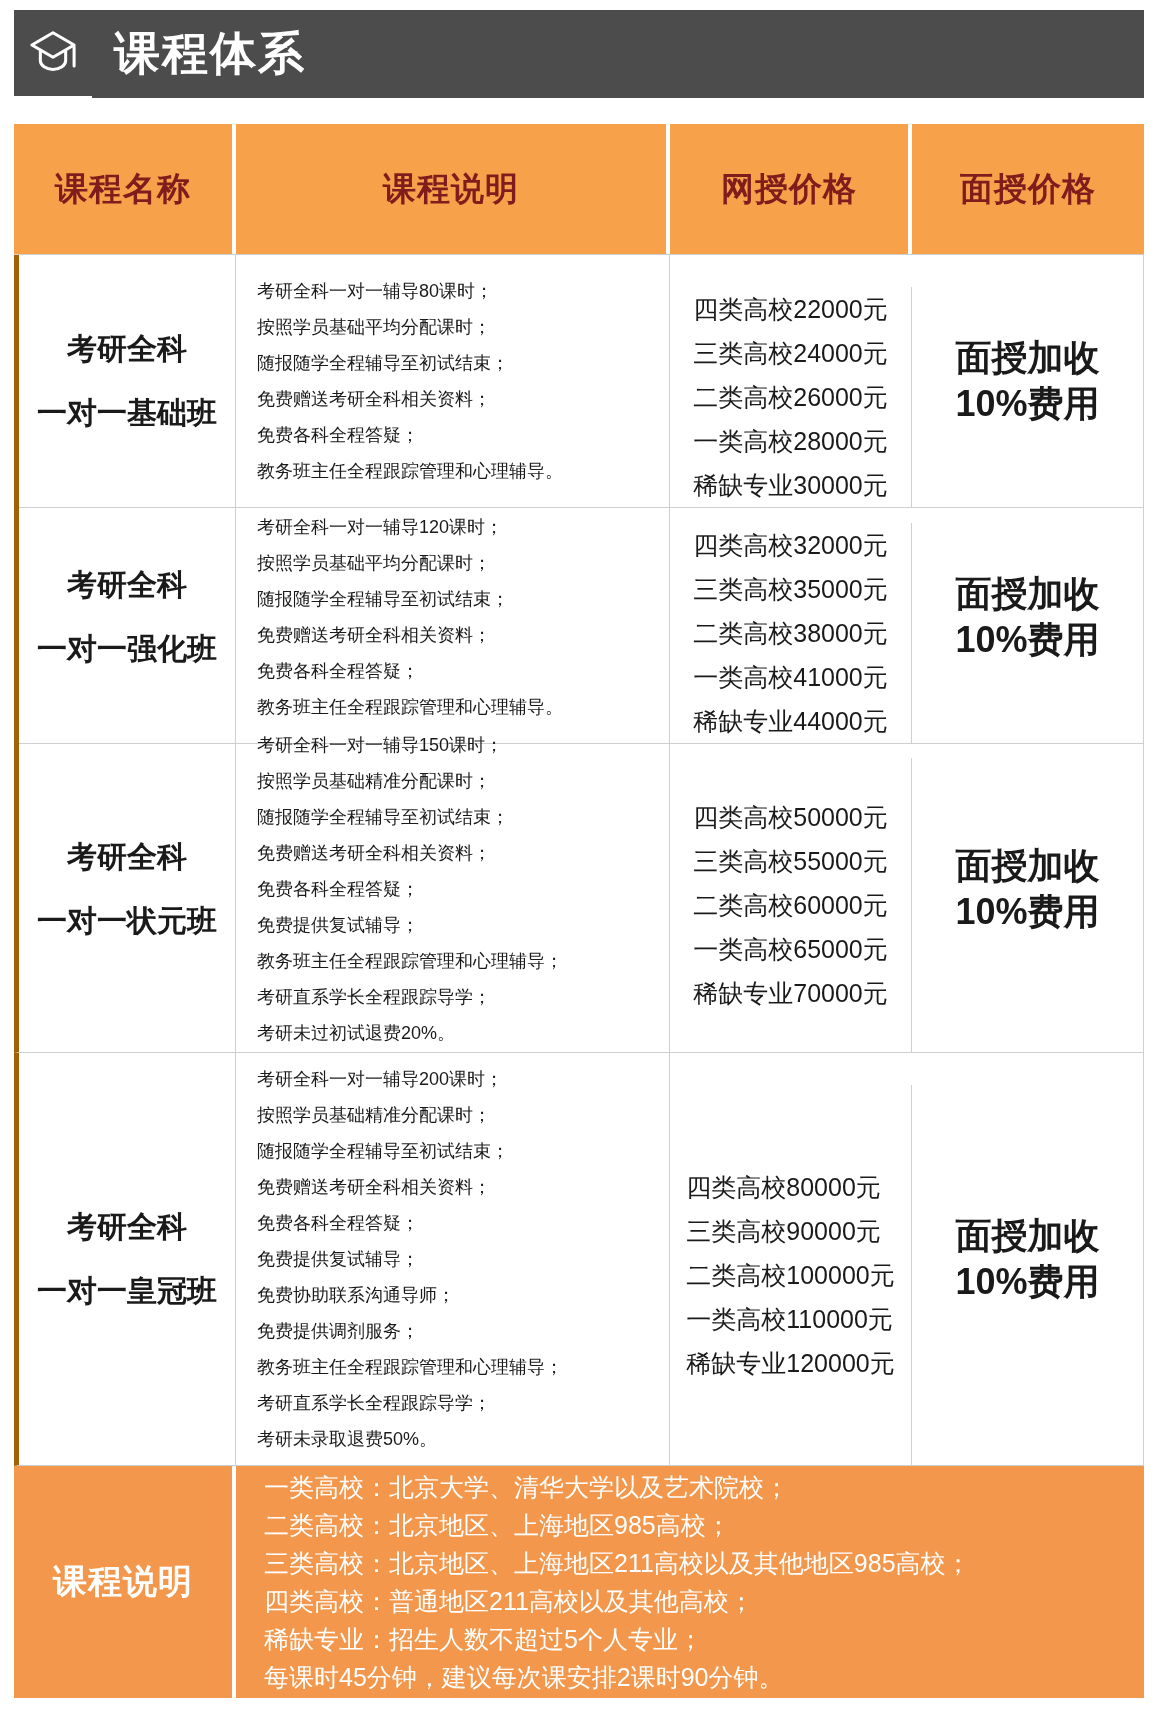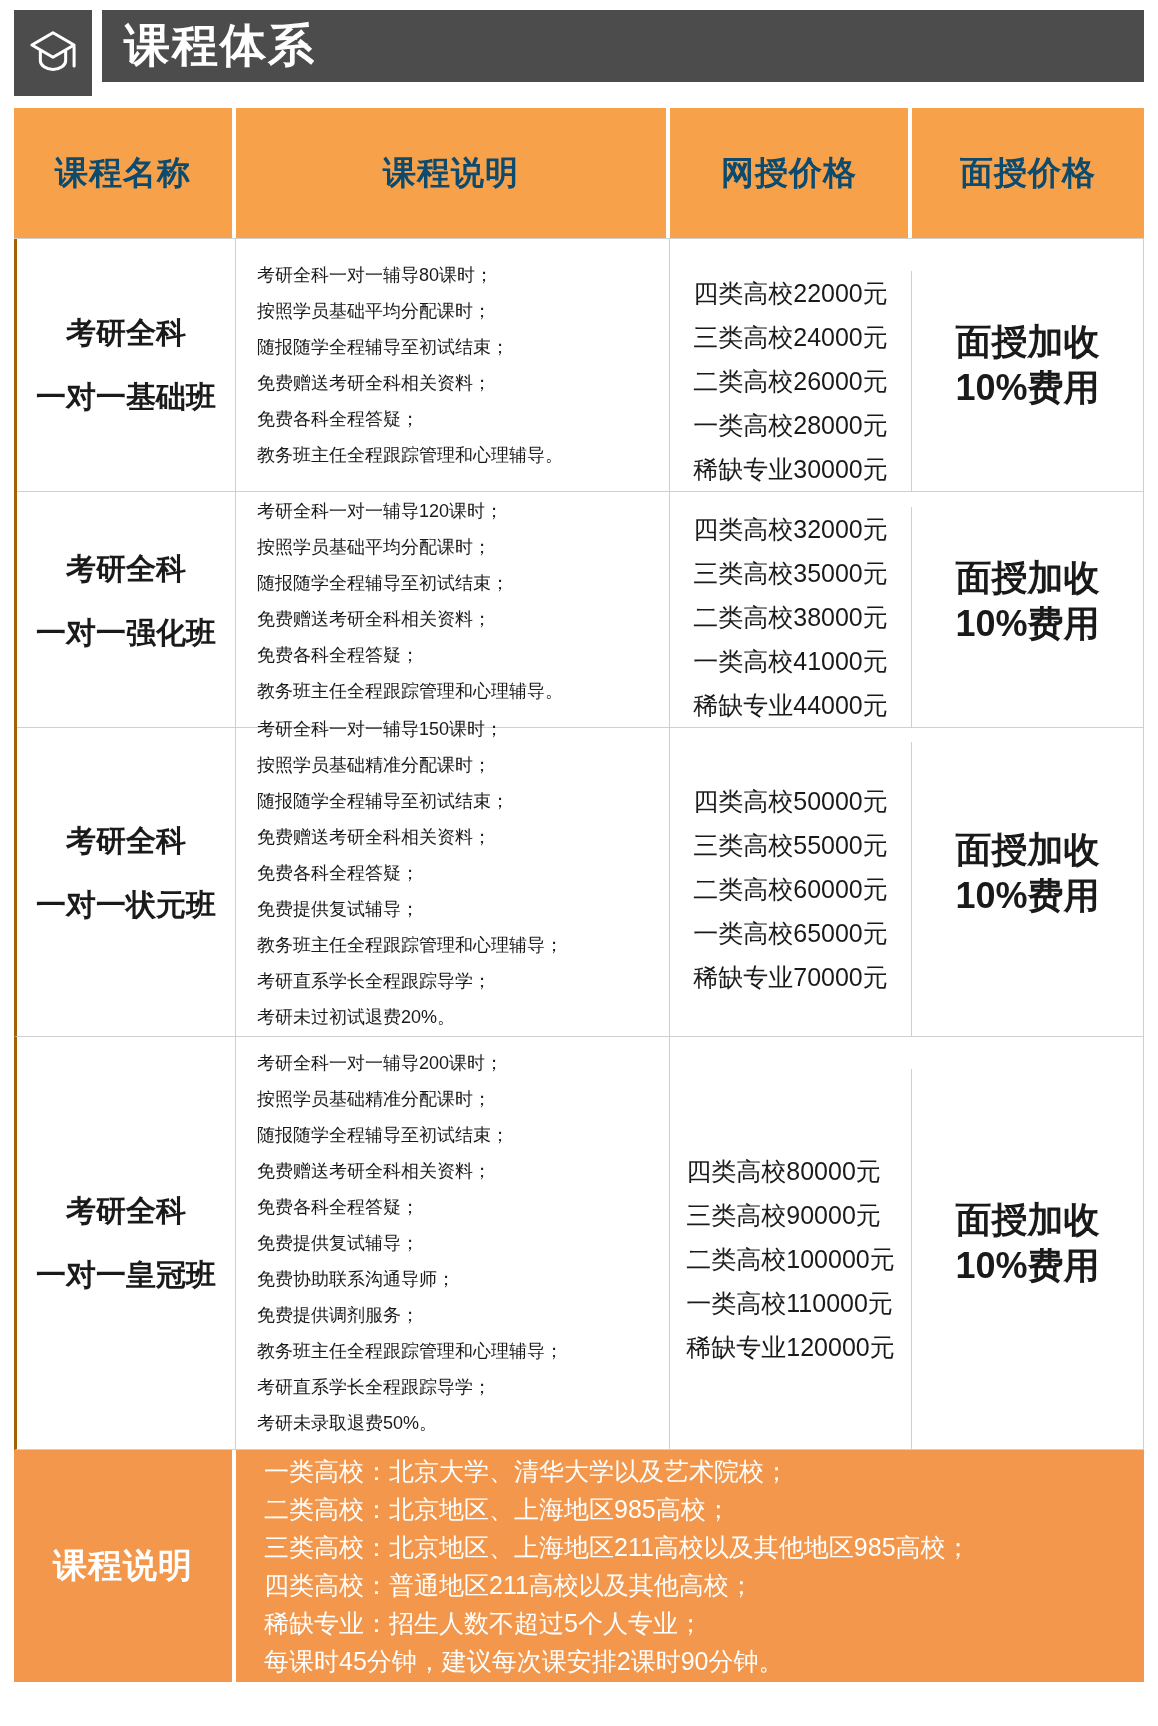--- a/index.html
+++ b/index.html
@@ -9,23 +9,23 @@
     height: 1726px;
     font-family: "Liberation Sans", "DejaVu Sans", sans-serif;
     color: #1a1a1a;
     overflow: hidden;
   }
   .page { width: 1158px; height: 1726px; position: relative; }
 
   
   .topbar {
     display: flex;
-    gap: 10px;
+    gap: 0;
     margin: 10px 14px 0 14px;
-    height: 72px;
+    height: 88px;
   }
   .logo-box {
     width: 78px;
     height: 86px;
     background: #4C4C4C;
     flex: 0 0 auto;
     display: flex;
     align-items: center;
     justify-content: center;
   }
@@ -46,21 +46,21 @@
   
   .course-table { margin: 26px 14px 0 14px; width: 1130px; }
 
   .thead {
     display: grid;
     grid-template-columns: 222px 434px 242px 232px;
     height: 130px;
   }
   .th {
     background: #F8A14B;
-    color: #0c4a6e;
+    color: #7f1d1d;
     font-size: 33px;
     font-weight: 700;
     display: flex;
     align-items: center;
     justify-content: center;
     letter-spacing: 1px;
   }
   .th:not(:last-child) { border-right: 4px solid #ffffff; }
 
   .tbody { border-top: 1px solid #cfcfcf; }
@@ -72,21 +72,21 @@
   .row:nth-child(2) { height: 235px; }
   .row:nth-child(3) { height: 327px; }
   .row:nth-child(4) { height: 413px; }
   .row .cell {
     border-right: 1px solid #cfcfcf;
     border-bottom: 1px solid #cfcfcf;
     white-space: pre-line;
     display: flex;
     align-items: center;
   }
-  .row .cell:first-child { border-left: 3px solid #a16207; }
+  .row .cell:first-child { border-left: 5px solid #a16207; }
 
   .cell.name {
     justify-content: center;
     text-align: center;
     font-weight: 700;
     font-size: 30px;
     line-height: 64px;
   }
   .cell.desc {
     padding-left: 21px;

